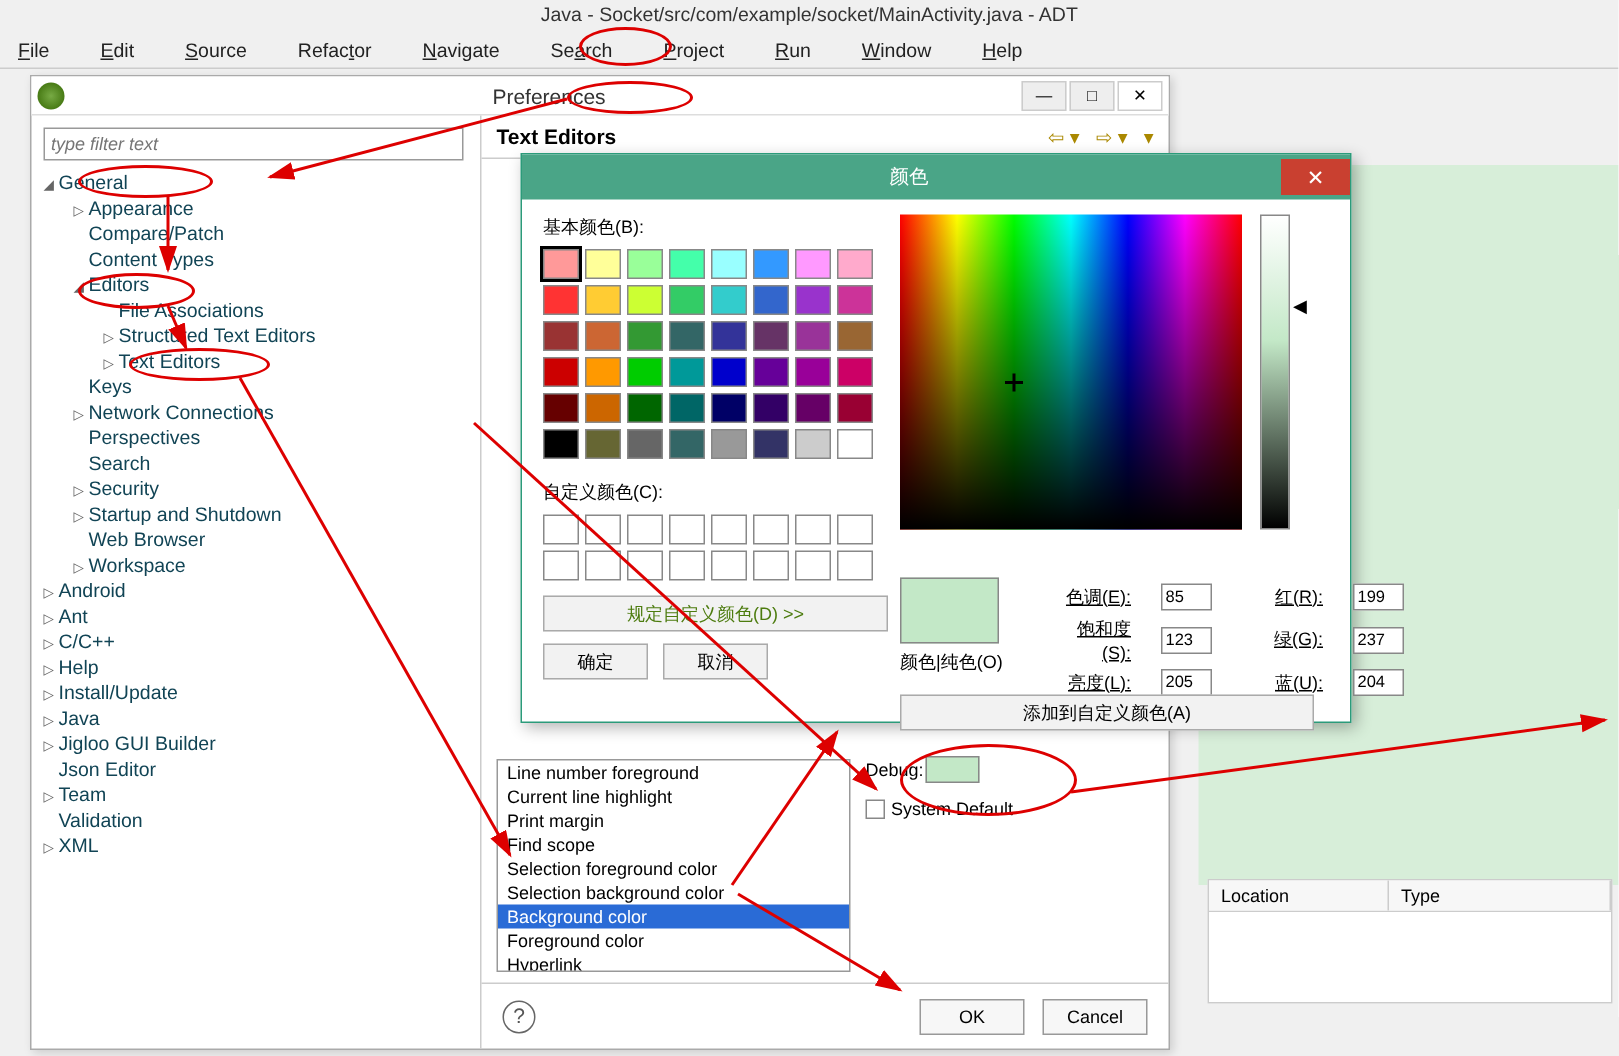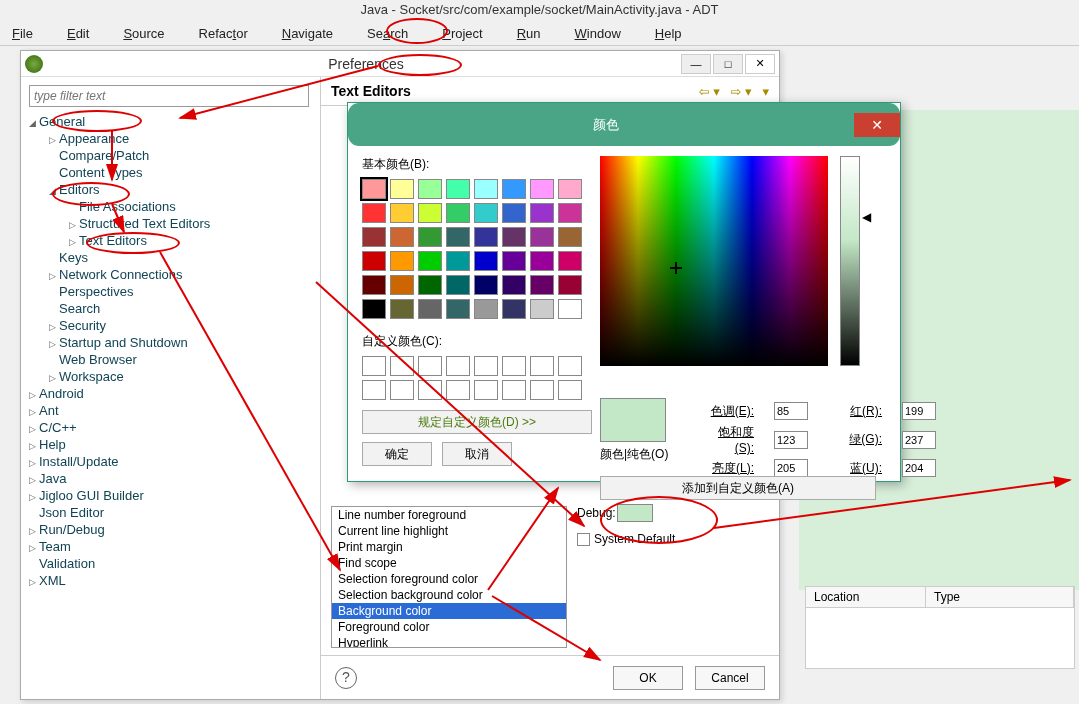--- a/index.html
+++ b/index.html
@@ -51,21 +51,21 @@
 .sysdef .cb { width:13px; height:13px; border:1px solid #888; background:#fff; }
 
 
 .prefs-bottom { height: 44px; border-top: 1px solid #ccc; display: flex; align-items: center; padding: 0 14px; gap: 12px; }
 .help-icon { width: 22px; height: 22px; border: 1.5px solid #666; border-radius: 50%; text-align:center; line-height:19px; font-size:14px; color:#555; }
 .spacer { flex: 1; }
 .btn { min-width: 70px; height: 24px; border: 1px solid #999; background: #f7f7f7; font-size: 12px; display:flex; align-items:center; justify-content:center; }
 
 
 .color-dialog { position: absolute; left: 347px; top: 102px; width: 554px; height: 380px; background: #fff; border: 1px solid #2b9b7a; box-shadow: 3px 3px 10px rgba(0,0,0,0.3); }
-.cd-titlebar { height: 43px; background: #4aa587; color: #fff; display: flex; align-items: center; padding: 0 0 0 10px; font-size: 13px; border-radius: 11px; }
+.cd-titlebar { height: 30px; background: #4aa587; color: #fff; display: flex; align-items: center; padding: 0 0 0 10px; font-size: 13px; }
 .cd-titlebar .ttl { flex:1; text-align:center; }
 .cd-close { width: 46px; height: 24px; background: #c94030; color:#fff; display:flex; align-items:center; justify-content:center; font-size: 14px; }
 .cd-body { padding: 10px 14px; position: relative; height: calc(100% - 30px); }
 .cd-label { font-size: 12px; margin-bottom: 6px; }
 
 .basic-colors { display: grid; grid-template-columns: repeat(8, 24px); grid-auto-rows: 20px; gap: 4px; margin-bottom:14px; }
 .basic-colors div { border: 1px solid #888; }
 
 .custom-slots { display: grid; grid-template-columns: repeat(8, 24px); grid-auto-rows: 20px; gap: 4px; margin-bottom: 10px; }
 .custom-slots div { border: 1px solid #888; background: #fff; }
@@ -165,21 +165,20 @@
         <div class="l1"><span class="tri"></span><span>Web Browser</span></div>
         <div class="l1"><span class="tri">▷</span><span>Workspace</span></div>
         <div class="l0"><span class="tri">▷</span><span>Android</span></div>
         <div class="l0"><span class="tri">▷</span><span>Ant</span></div>
         <div class="l0"><span class="tri">▷</span><span>C/C++</span></div>
         <div class="l0"><span class="tri">▷</span><span>Help</span></div>
         <div class="l0"><span class="tri">▷</span><span>Install/Update</span></div>
         <div class="l0"><span class="tri">▷</span><span>Java</span></div>
         <div class="l0"><span class="tri">▷</span><span>Jigloo GUI Builder</span></div>
         <div class="l0"><span class="tri"></span><span>Json Editor</span></div>
-        <div class="l0"><span class="tri">▷</span><span>Run/Debug</span></div>
         <div class="l0"><span class="tri">▷</span><span>Team</span></div>
         <div class="l0"><span class="tri"></span><span>Validation</span></div>
         <div class="l0"><span class="tri">▷</span><span>XML</span></div>
       </div>
     </div>
     <div class="prefs-right">
       <div class="prefs-heading">
         <div class="ttl">Text Editors</div>
         <div class="navarrows">⇦ ▾ &nbsp; ⇨ ▾ &nbsp; ▾</div>
       </div>

